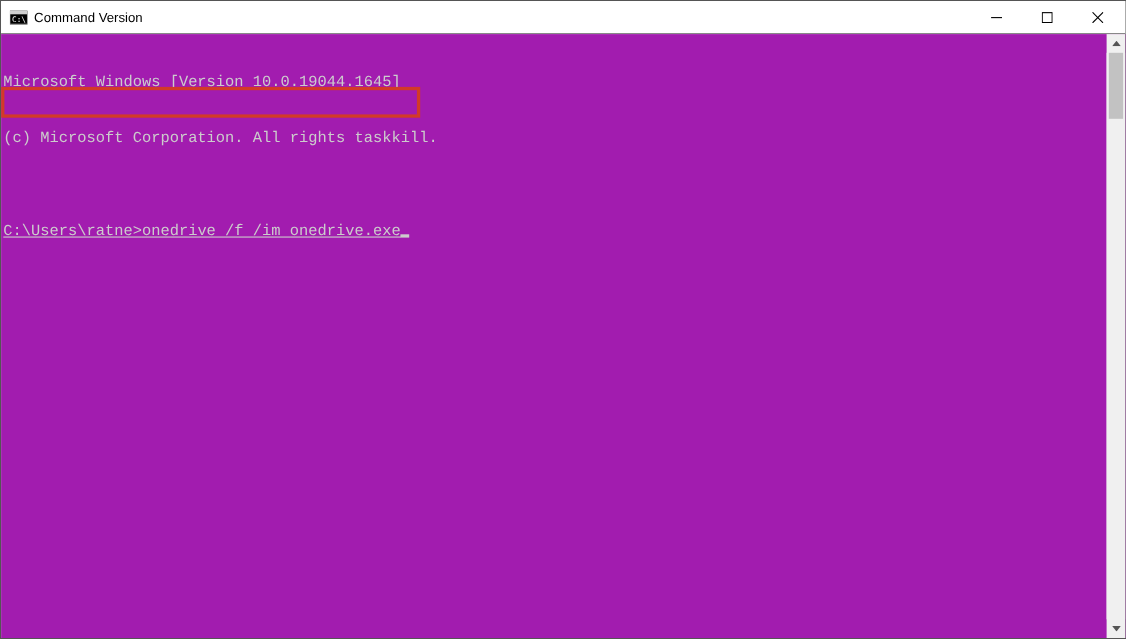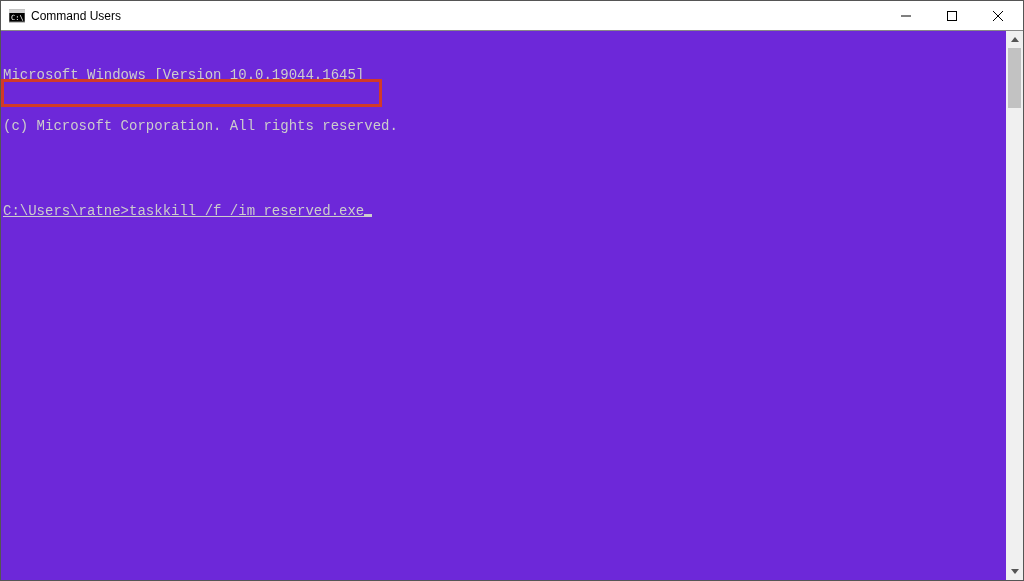--- a/index.html
+++ b/index.html
@@ -49,21 +49,21 @@
       width: 46px;
       height: 100%;
       display: flex;
       align-items: center;
       justify-content: center;
       font-size: 12px;
       color: #000;
     }
     .terminal-area {
       flex: 1;
-      background: #6d28d9;
+      background: #a21caf;
       position: relative;
       overflow: hidden;
     }
     .terminal-content {
       position: absolute;
       left: 0;
       top: 0;
       right: 17px;
       bottom: 0;
       color: #cccccc;
@@ -135,21 +135,21 @@
 
 <div class="window">
   <div class="titlebar">
     <span class="titlebar-icon">
       <svg width="16" height="16" viewBox="0 0 16 16">
         <rect x="0" y="2" width="16" height="12" fill="#000" stroke="#888" stroke-width="1"></rect>
         <rect x="0" y="2" width="16" height="3" fill="#d0d0d0"></rect>
         <text x="2" y="12" font-size="7" fill="#fff" font-family="monospace">C:\</text>
       </svg>
     </span>
-    <span class="titlebar-title">Command Users</span>
+    <span class="titlebar-title">Command Version</span>
     <span class="titlebar-spacer"></span>
     <div class="titlebar-buttons">
       <div class="titlebar-btn">
         <svg width="10" height="10" viewBox="0 0 10 10">
             <line x1="0" y1="5" x2="10" y2="5" stroke="#000" stroke-width="1"></line>
           </svg>
       </div>
       <div class="titlebar-btn">
         <svg width="10" height="10" viewBox="0 0 10 10">
             <rect x="0.5" y="0.5" width="9" height="9" fill="none" stroke="#000" stroke-width="1"></rect>
@@ -160,23 +160,23 @@
             <line x1="0" y1="0" x2="10" y2="10" stroke="#000" stroke-width="1"></line>
             <line x1="10" y1="0" x2="0" y2="10" stroke="#000" stroke-width="1"></line>
           </svg>
       </div>
     </div>
   </div>
 
   <div class="terminal-area">
     <div class="terminal-content">
       <div class="term-line">Microsoft Windows [Version 10.0.19044.1645]</div>
-      <div class="term-line">(c) Microsoft Corporation. All rights reserved.</div>
+      <div class="term-line">(c) Microsoft Corporation. All rights taskkill.</div>
       <div class="term-line"></div>
-      <div class="term-line"><span class="prompt-line">C:\Users\ratne&gt;</span><span class="prompt-line">taskkill /f /im reserved.exe</span><span class="cursor"></span></div>
+      <div class="term-line"><span class="prompt-line">C:\Users\ratne&gt;</span><span class="prompt-line">onedrive /f /im onedrive.exe</span><span class="cursor"></span></div>
     </div>
 
     <div class="highlight-box" style="left: 0px; top: 48px; width: 381px; height: 28px;"></div>
 
     <div class="scrollbar">
       <div class="scrollbar-btn up">
         <svg width="8" height="5" viewBox="0 0 8 5">
             <polygon points="4,0 8,5 0,5" fill="#555"></polygon>
           </svg>
       </div>

